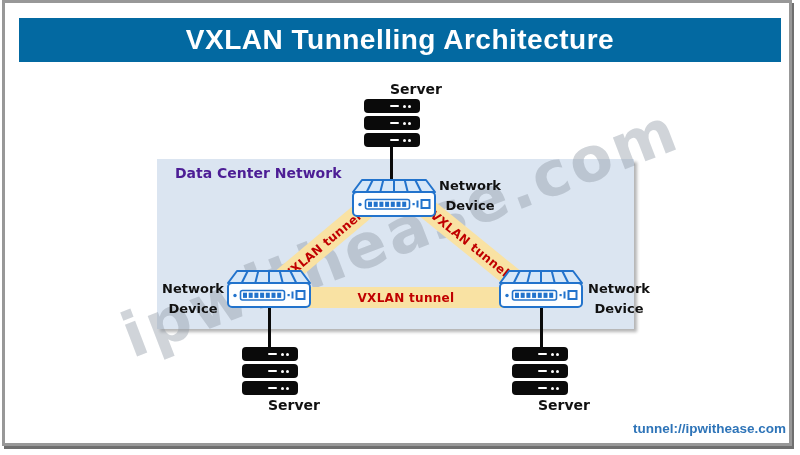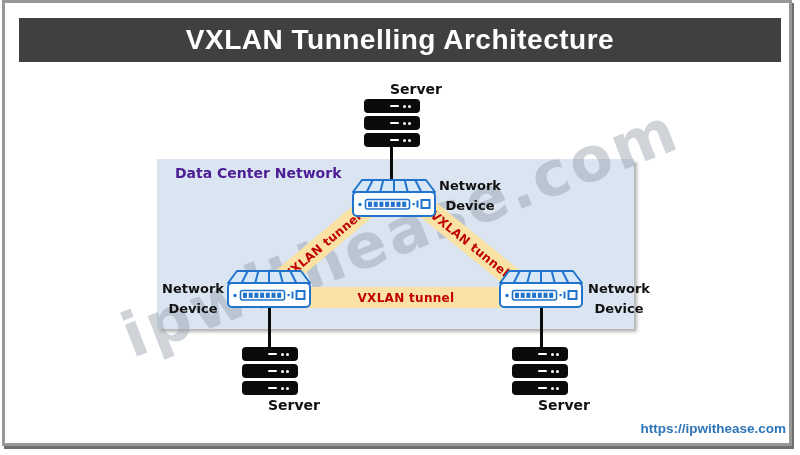--- a/index.html
+++ b/index.html
@@ -9,21 +9,21 @@
     background:#ffffff; overflow:hidden;
   }
   .frame {
     position:absolute; left:2px; top:0; width:784px; height:440px;
     border:3px solid #989898;
     box-shadow:2px 3px 0 rgba(95,95,95,0.9);
     background:#ffffff;
   }
   .title-bar {
     position:absolute; left:19px; top:18px; width:762px; height:44px;
-    background:#404040; display:flex; align-items:center; justify-content:center;
+    background:#0369a1; display:flex; align-items:center; justify-content:center;
   }
   .title-bar span {
     color:#ffffff; font-family:"Liberation Sans", sans-serif;
     font-weight:bold; font-size:28px; letter-spacing:0.5px;
   }
   .zone {
     position:absolute; left:157px; top:159px; width:477px; height:170px;
     background:#dbe5f1; box-shadow:3px 3px 3px #b5b5b5;
   }
   .zone-label {
@@ -215,14 +215,14 @@
         <span class="dot"></span>
       </div>
     <div class="slab">
         <span class="dash"></span>
         <span class="dot"></span>
         <span class="dot"></span>
       </div>
   </div>
   <div class="server-label bright">Server</div>
 
-  <a class="footer-link" href="#">https://ipwithease.com</a>
+  <a class="footer-link" href="#">tunnel://ipwithease.com</a>
 </div>
 
 </body></html>

